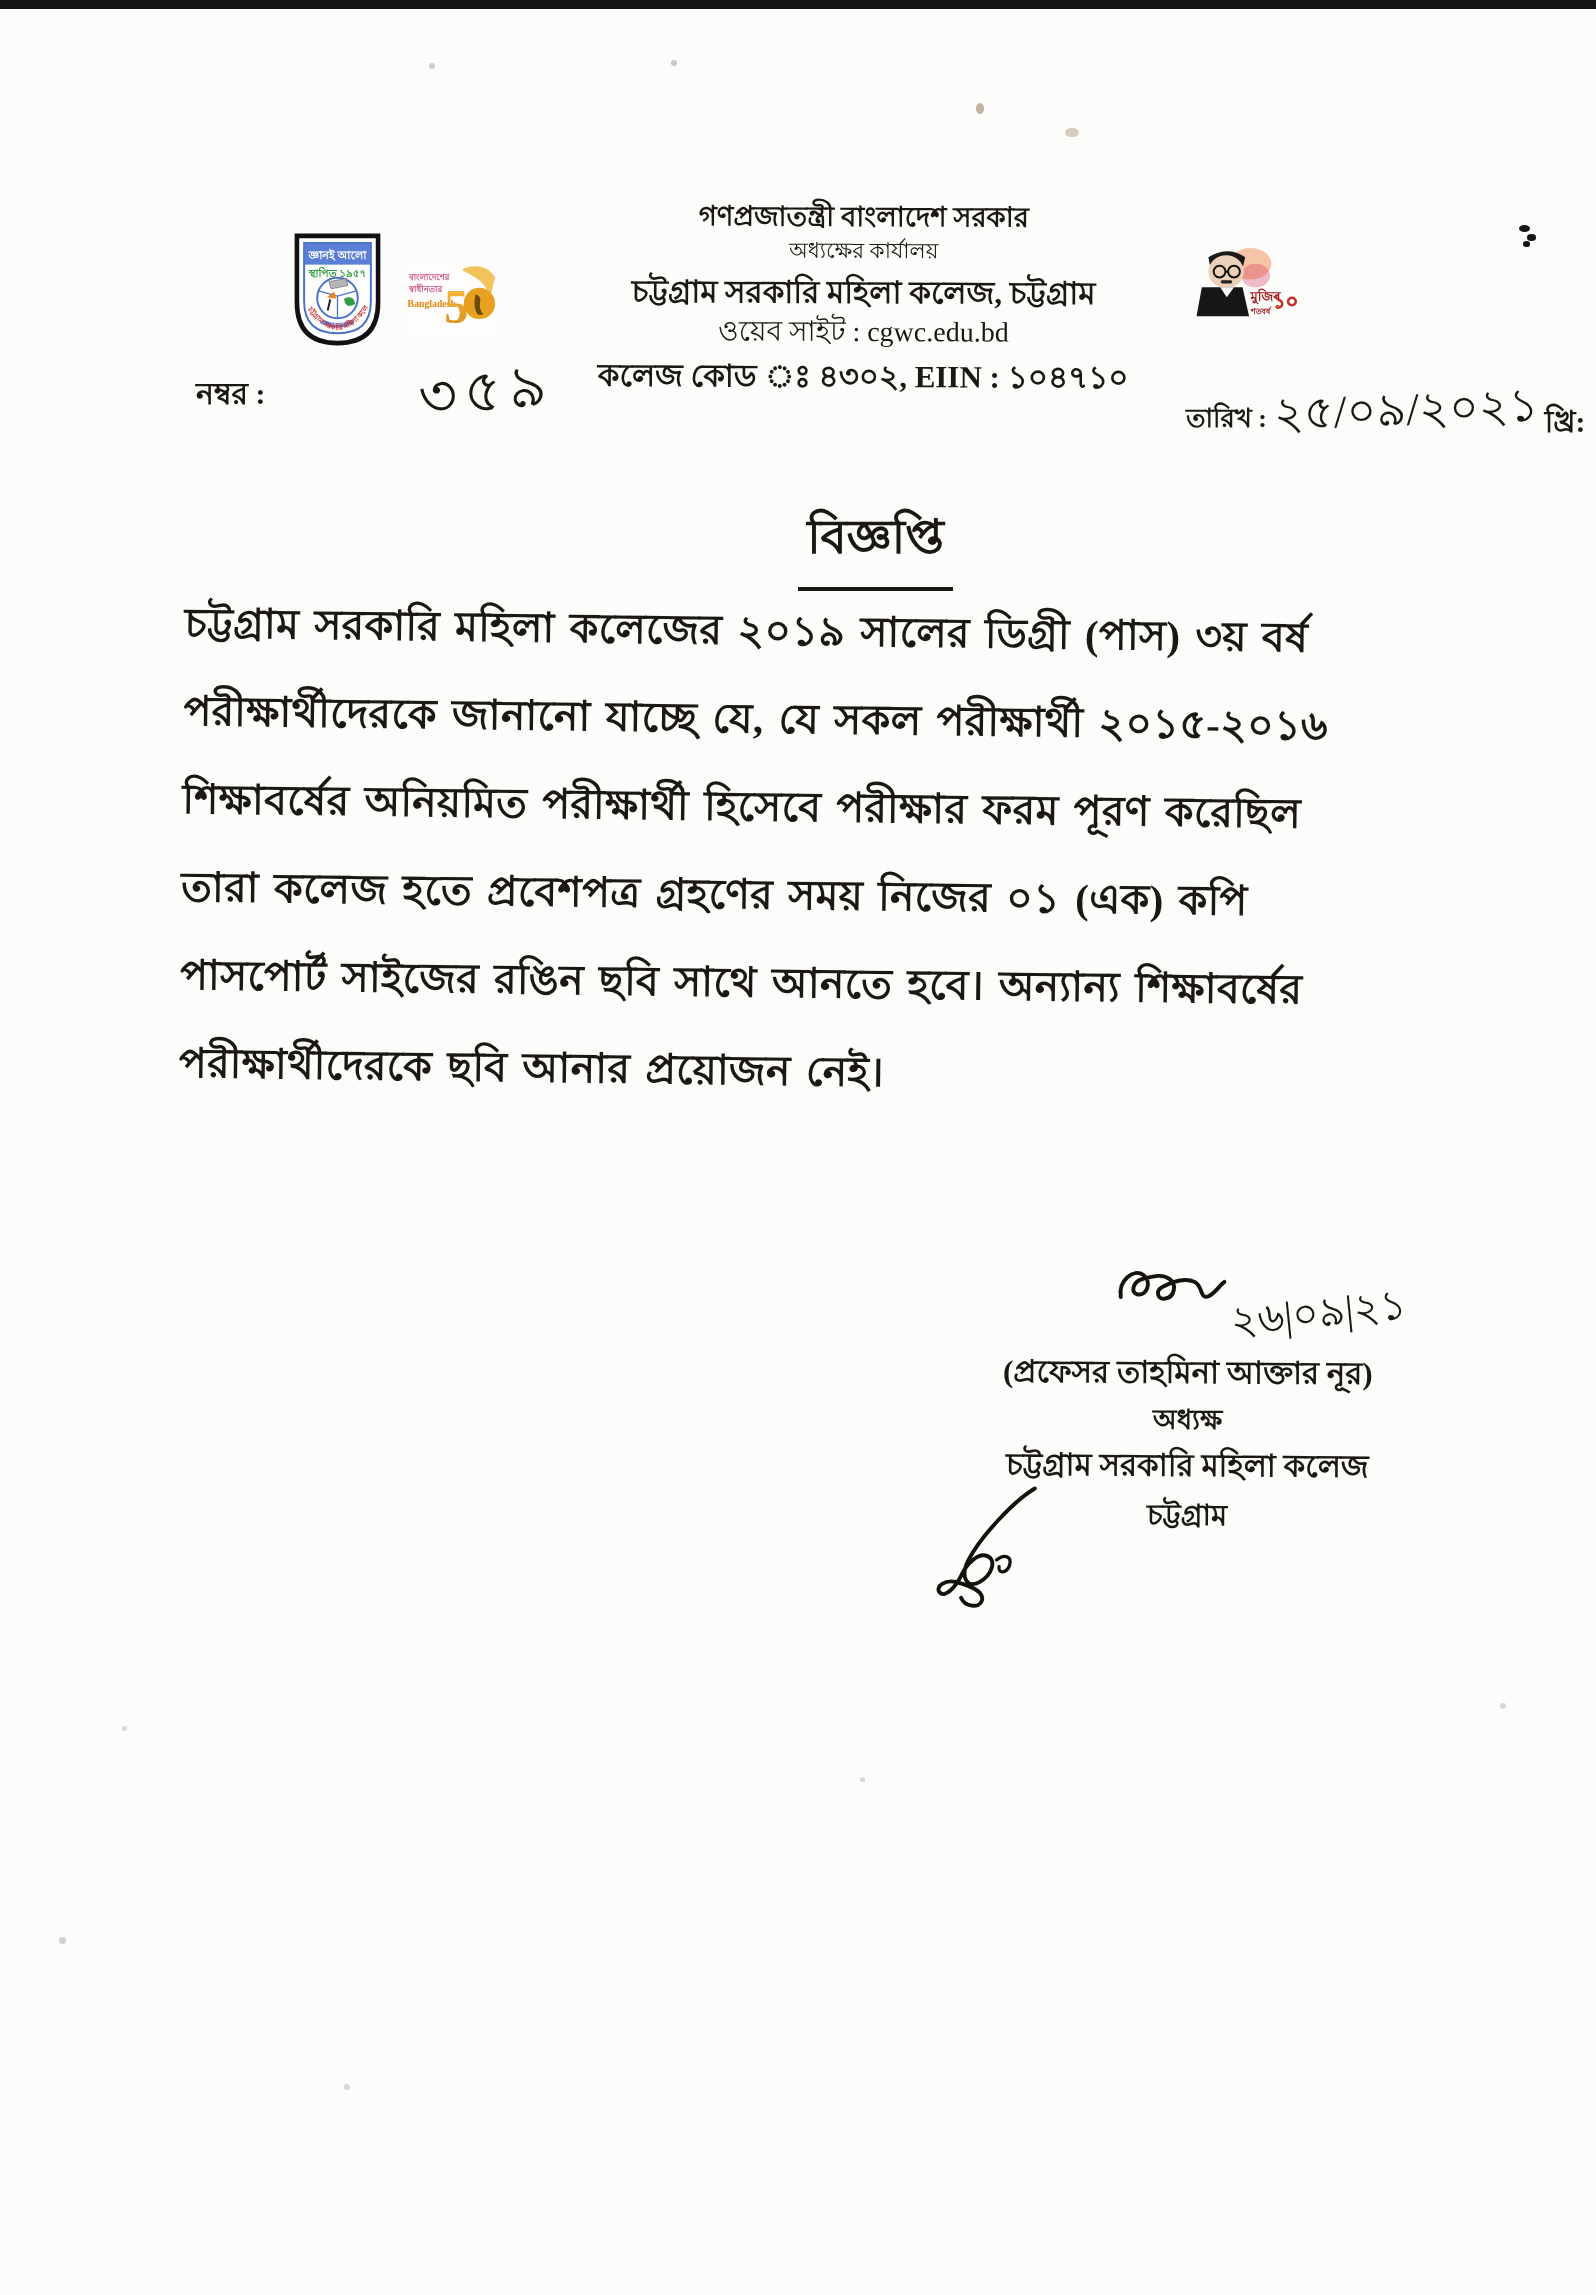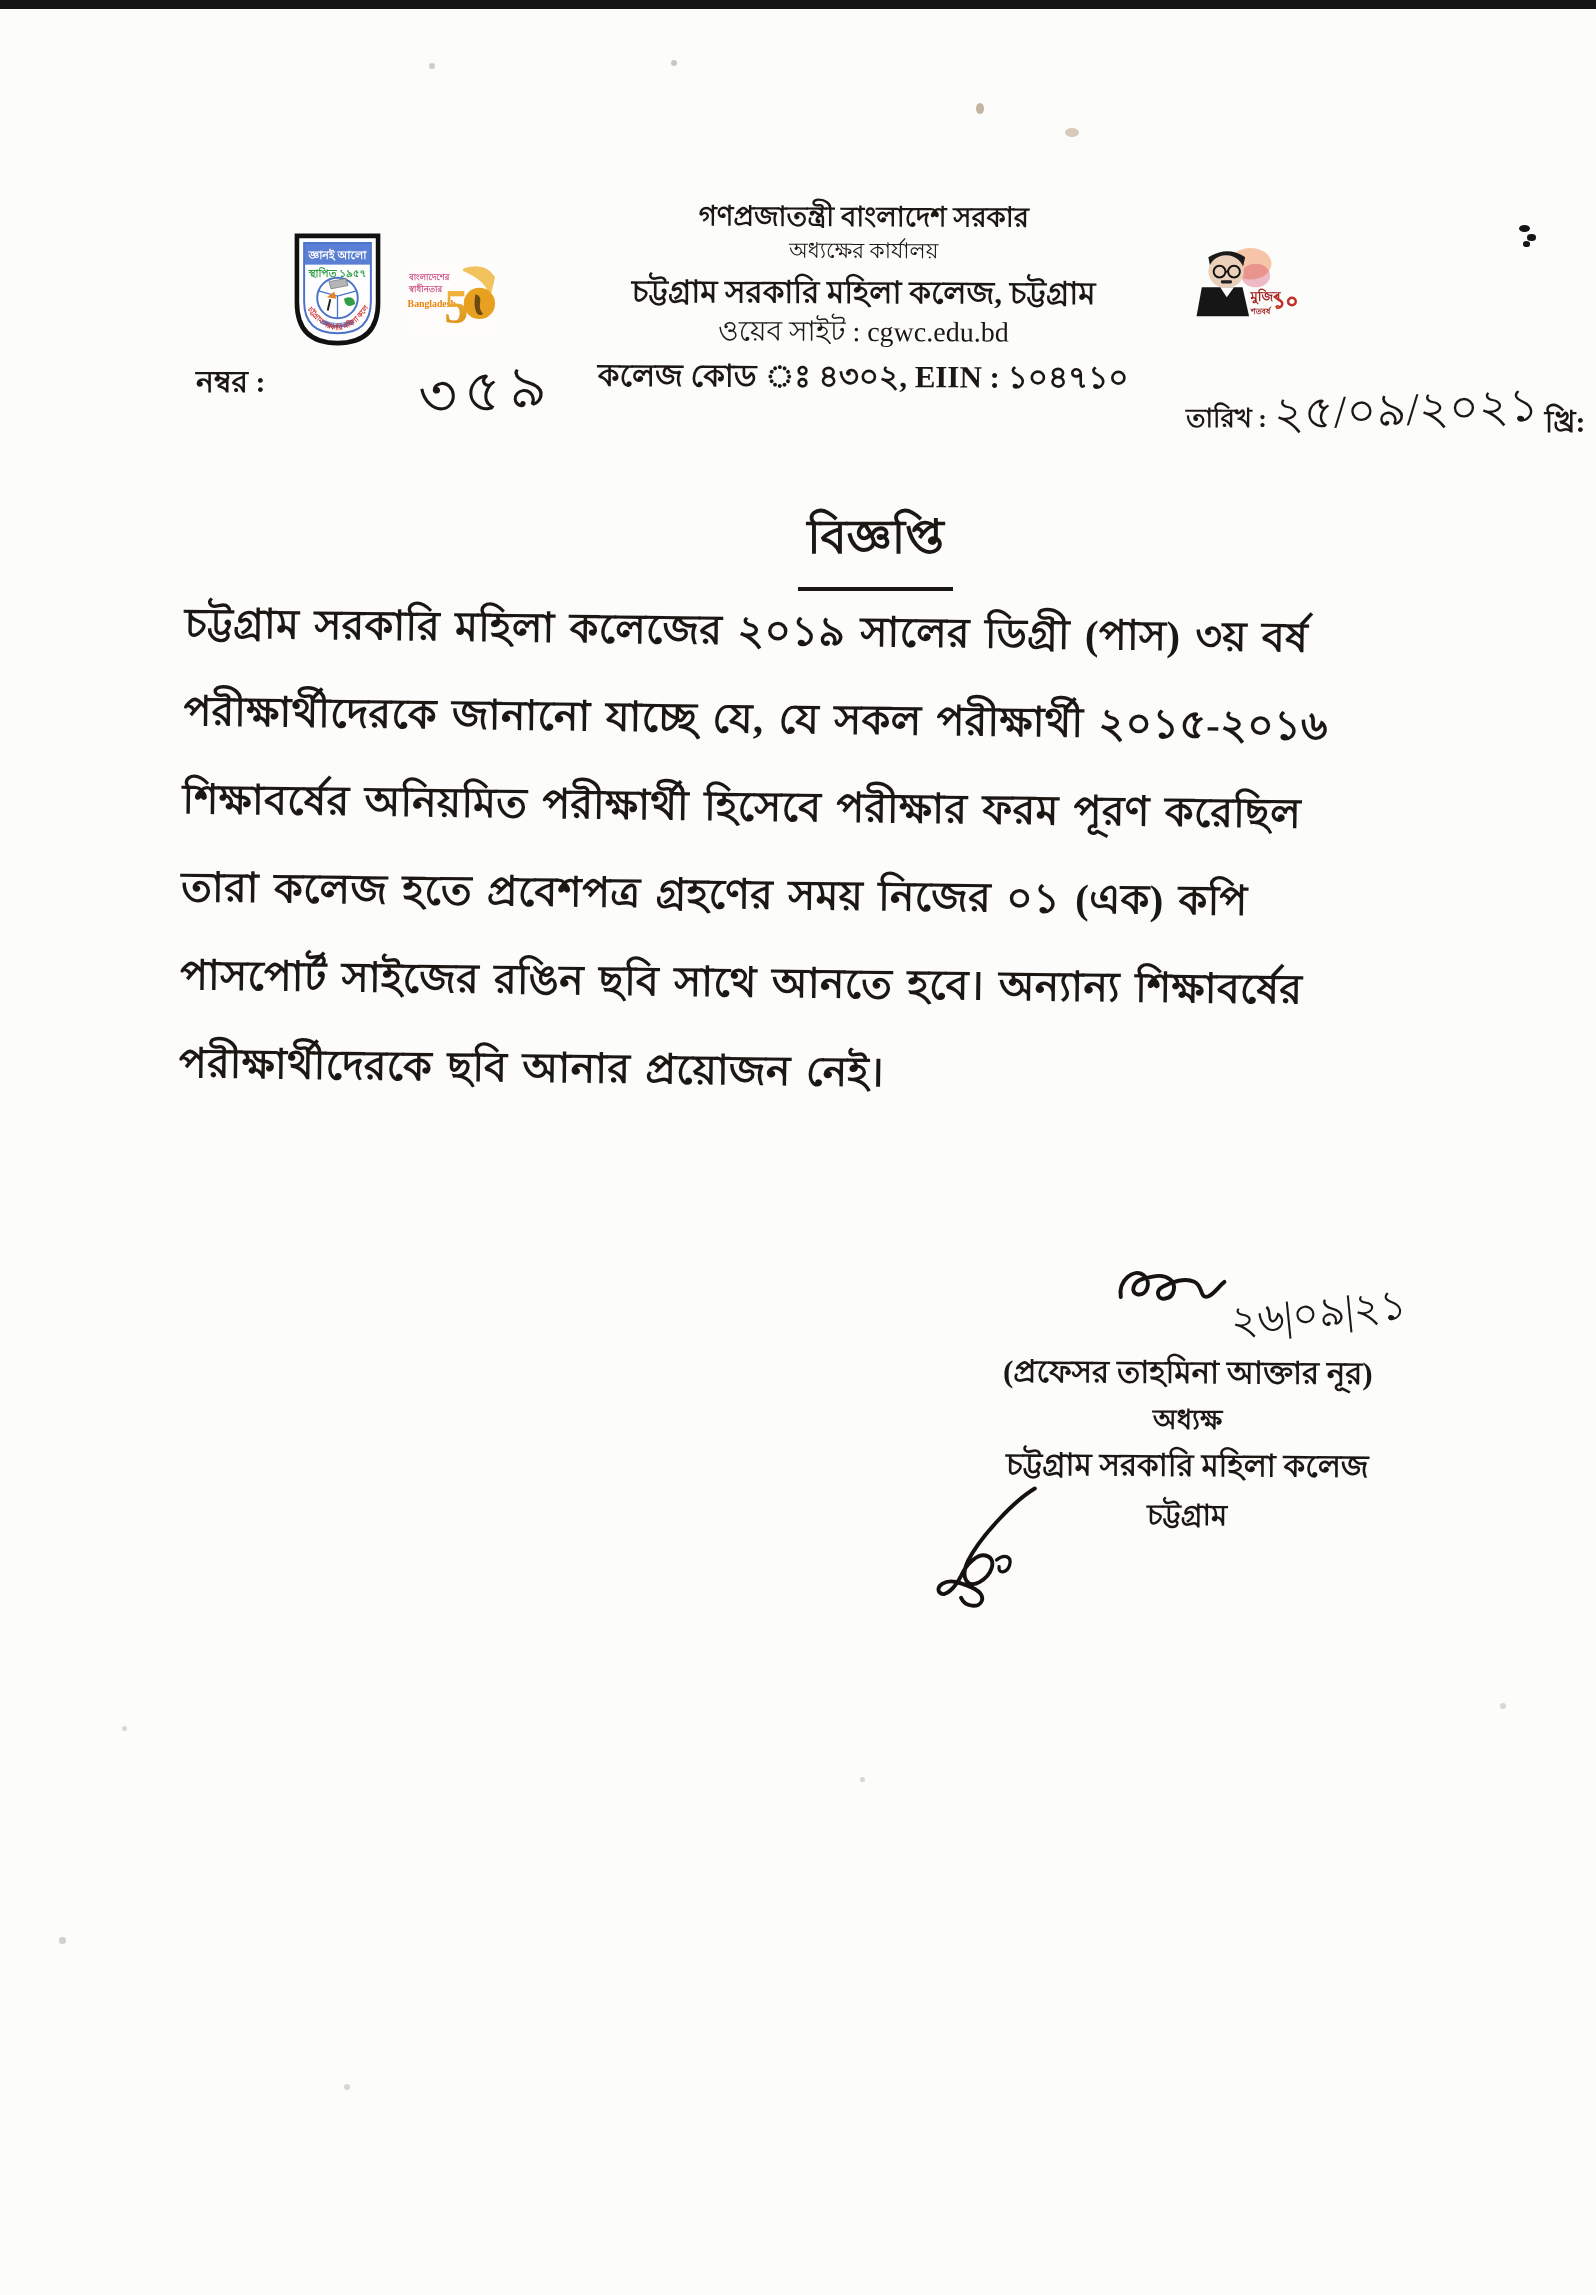--- a/index.html
+++ b/index.html
@@ -19,21 +19,21 @@
   .crest-wrap{position:absolute;left:293px;top:233px;}
   .b50-wrap{position:absolute;left:386px;top:263px;margin-left:20px;}
   .mujib-wrap{position:absolute;left:1190px;top:244px;}
   .header-text{position:absolute;left:576px;top:196px;width:576px;text-align:center;transform:rotate(0.25deg);}
   .ht{position:absolute;left:0;width:100%;white-space:nowrap;}
   .ht1{top:0;font-size:27.5px;font-weight:700;}
   .ht2{top:38px;font-size:21.6px;font-weight:400;}
   .ht3{top:72px;font-size:31px;font-weight:700;}
   .ht4{top:114px;font-size:28px;font-weight:400;}
   .ht5{top:156px;font-size:31px;font-weight:700;}
-  .memo-label{position:absolute;left:196px;top:358px;font-size:30px;font-weight:700;white-space:nowrap;}
+  .memo-label{position:absolute;left:196px;top:370px;font-size:30px;font-weight:700;white-space:nowrap;}
   .memo-number{position:absolute;left:419px;top:346px;font-size:59px;font-weight:400;letter-spacing:6.5px;transform:rotate(-6deg);white-space:nowrap;}
   .dateline{position:absolute;left:1186px;top:387px;display:flex;align-items:flex-start;white-space:nowrap;}
   .date-label{font-size:26px;font-weight:700;padding-top:10.5px;}
   .date-value{font-size:46px;font-weight:400;line-height:1;transform:rotate(-2deg);margin:0 6.5px;}
   .date-suffix{font-size:30px;font-weight:700;padding-top:10.5px;}
   
   .title-wrap{position:absolute;left:185px;top:501px;width:1381px;text-align:center;text-decoration:underline;}
   .notice-title{display:inline-block;font-size:47px;font-weight:700;border-bottom:4.6px solid #1b1713;padding:0 9.2px 7.9px 9.2px;}
   .body-block{position:absolute;left:185px;top:601px;width:1369px;transform:rotate(0.75deg);transform-origin:0 0;}
   .body-line{

